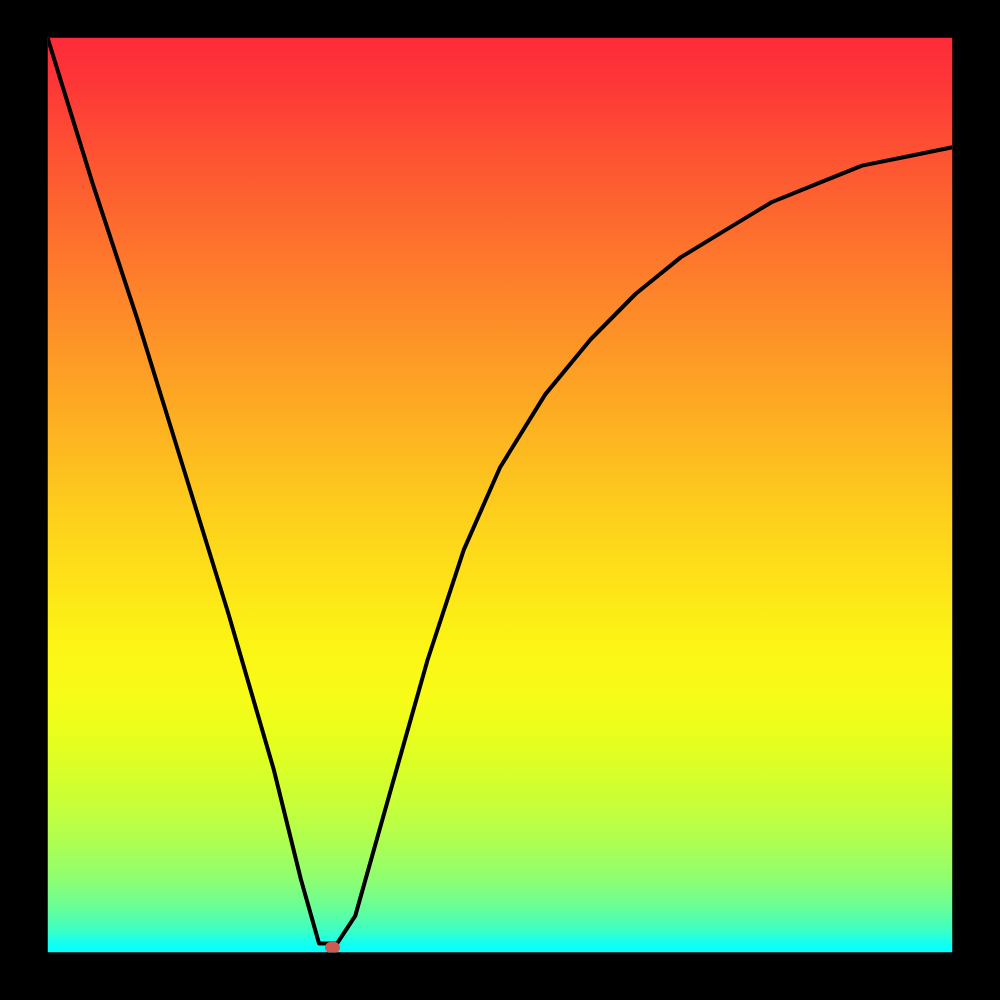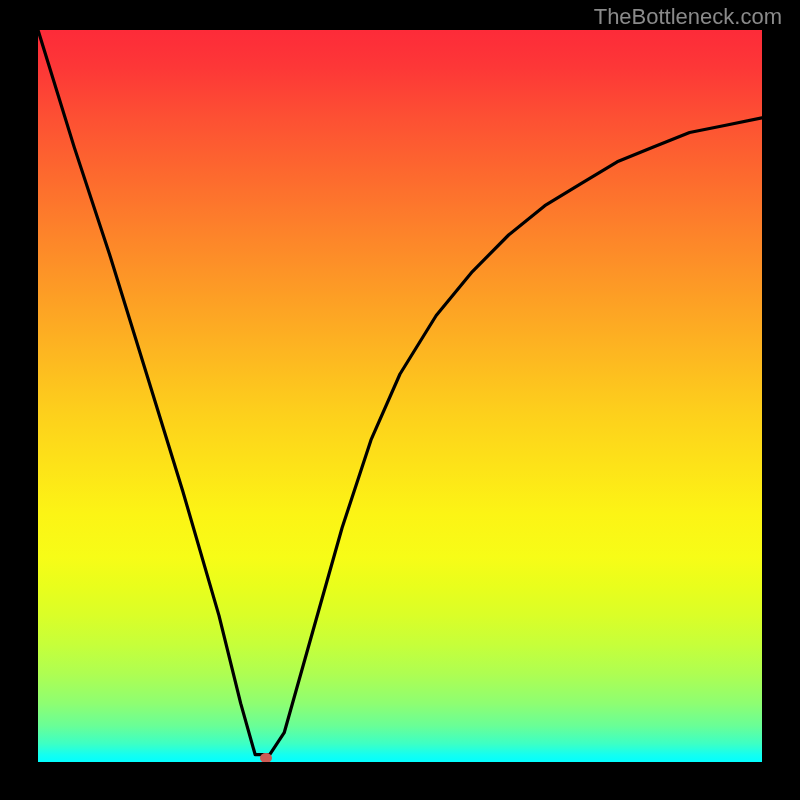--- a/index.html
+++ b/index.html
@@ -76,21 +76,20 @@
     height: 10px;
     border-radius: 50% / 50%;
     background: #cd5b54;
   }
 </style>
 </head>
 <body>
 
 <div class="chart-container">
 
-  <div class="watermark">TheBottleneck.com</div>
 
   <div class="plot-area">
     <div class="gradient-bg"></div>
 
     <svg class="curve" viewBox="0 0 724 732" preserveAspectRatio="none">
       <path id="curve-path" stroke="#000000" stroke-width="3.2" fill="none" stroke-linecap="round" stroke-linejoin="round" d="M0.0 0.0 L36.2 117.1 L72.4 226.9 L108.6 344.0 L144.8 461.2 L181.0 585.6 L202.7 673.4 L217.2 724.7 L231.7 724.7 L246.2 702.7 L275.1 600.2 L304.1 497.8 L333.0 409.9 L362.0 344.0 L398.2 285.5 L434.4 241.6 L470.6 205.0 L506.8 175.7 L543.0 153.7 L579.2 131.8 L615.4 117.1 L651.6 102.5 L687.8 95.2 L724.0 87.8"></path>
     </svg>
 
     <div class="marker" id="curve-marker" style="left: 222.06px; top: 723.34px; background: rgb(205, 91, 84);"></div>
   </div>

